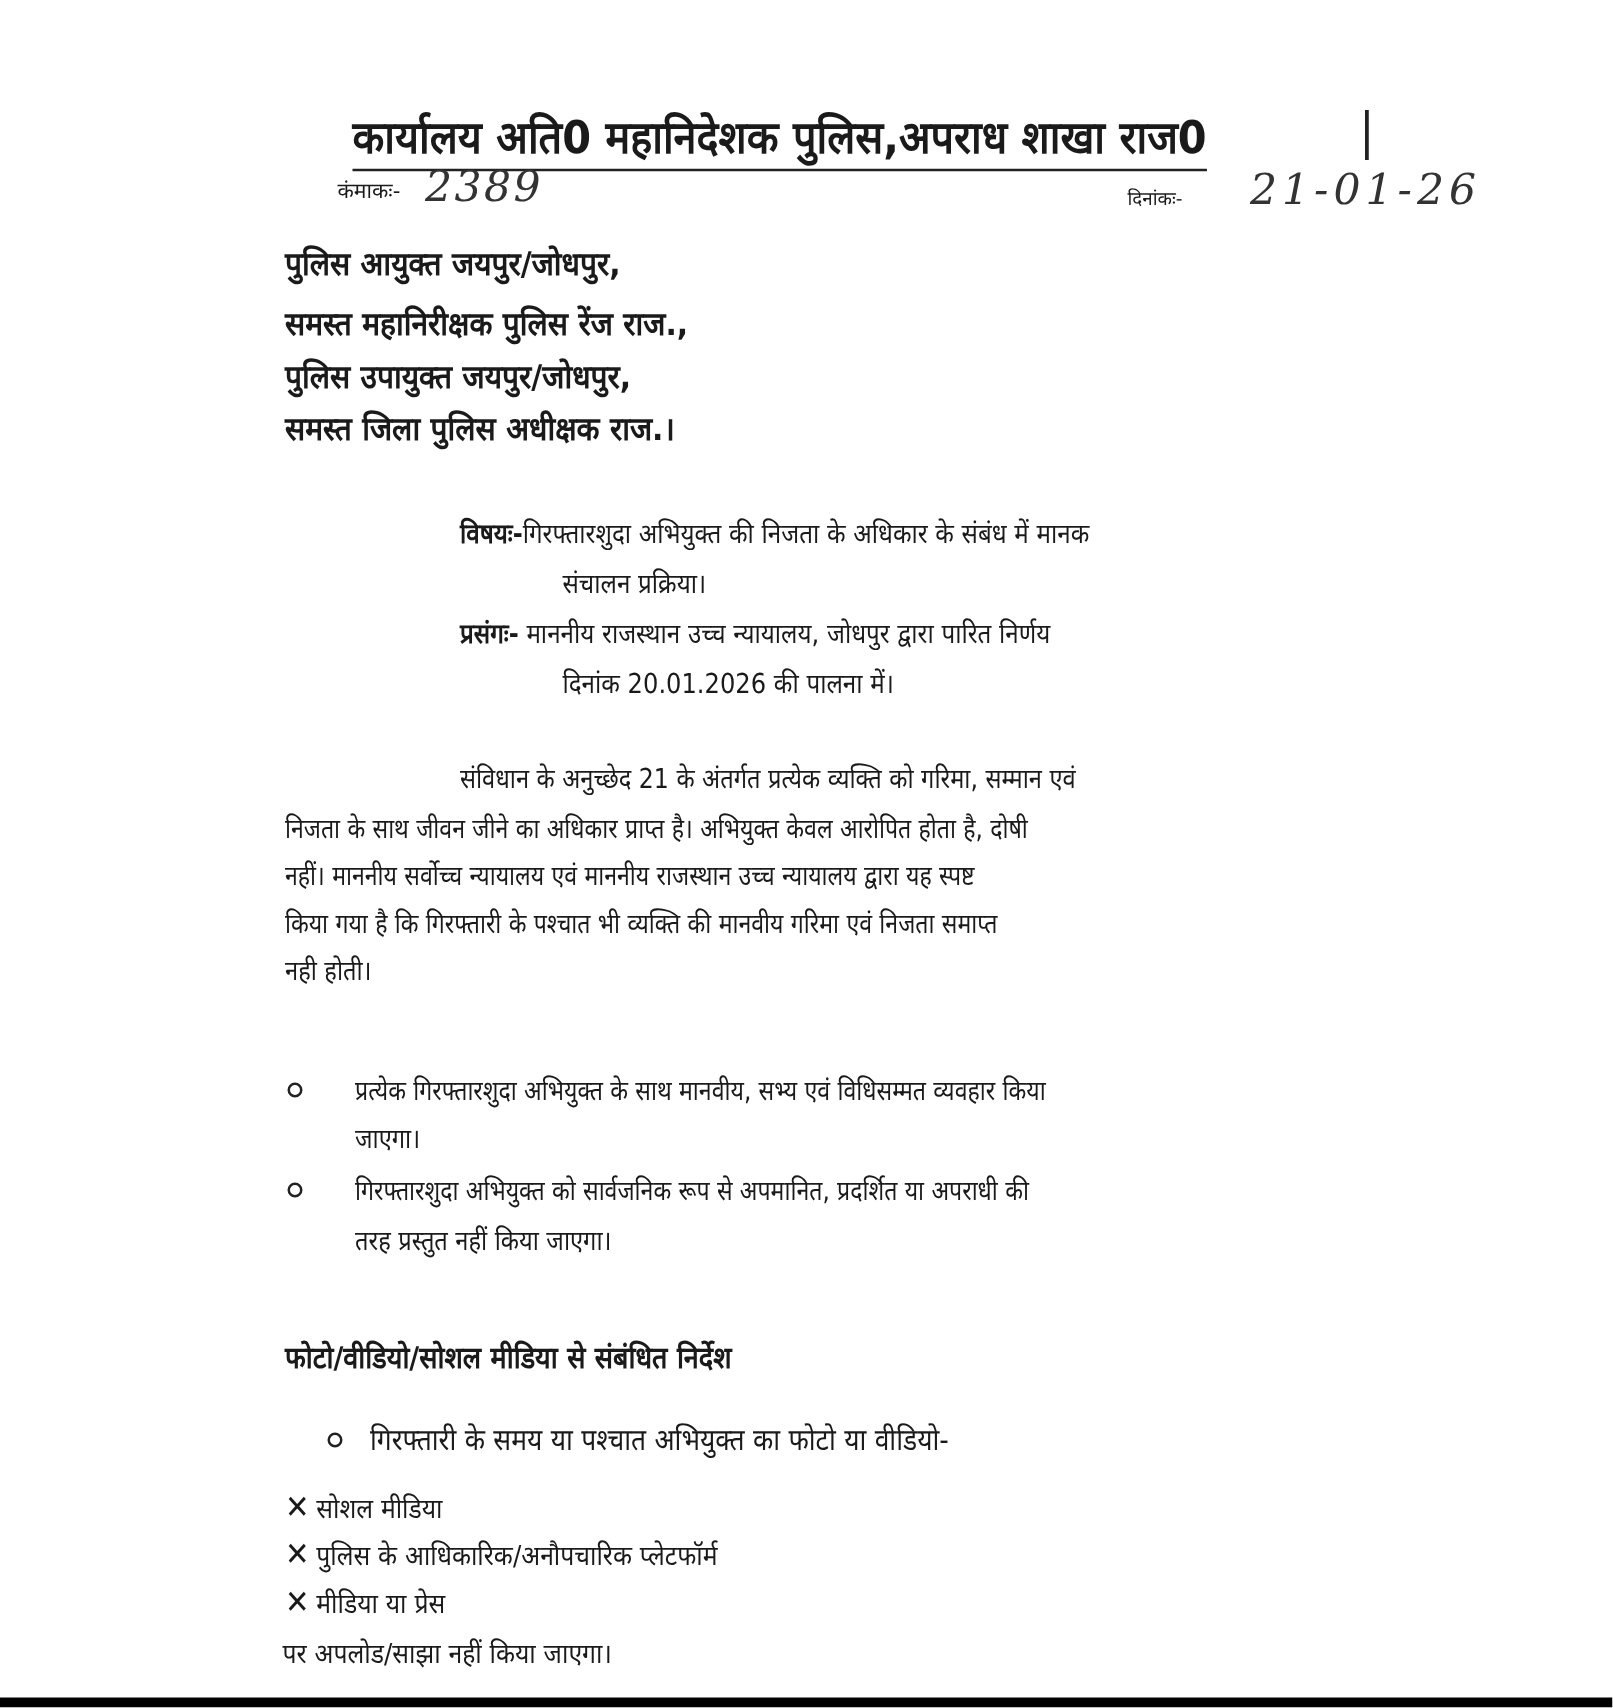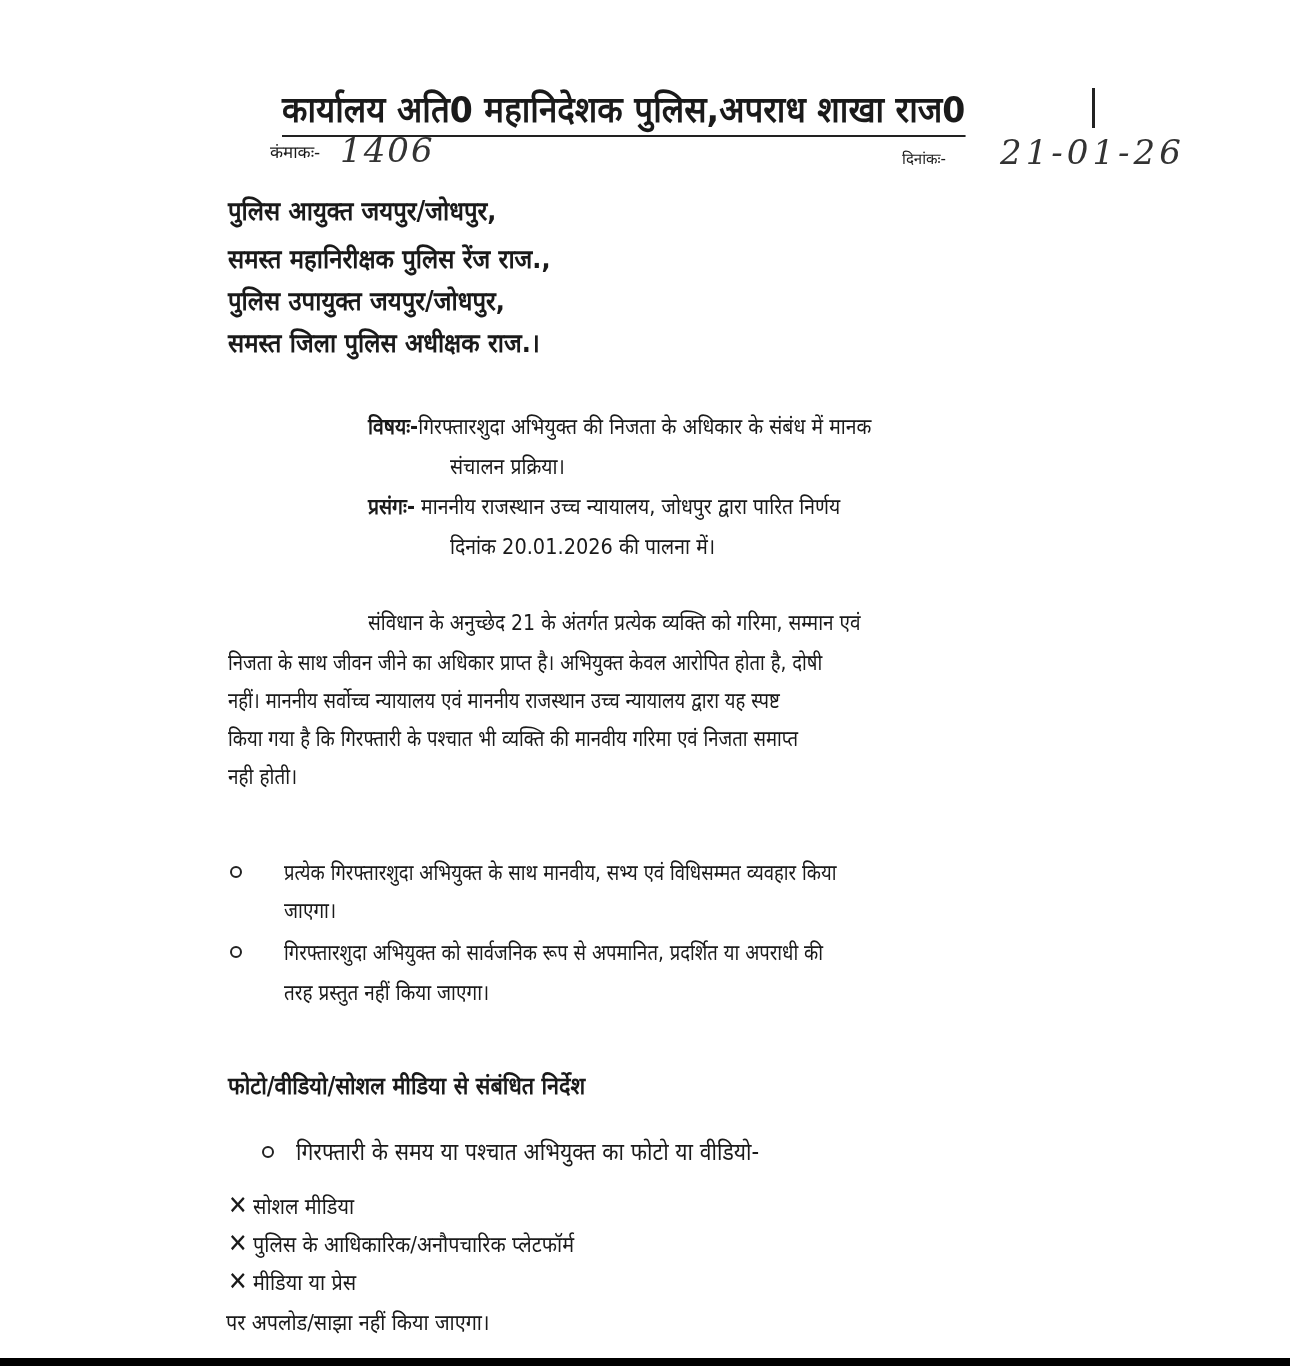--- a/index.html
+++ b/index.html
@@ -25,21 +25,21 @@
   .heading { left:228px; top:1068px; font-size:24px; font-weight:bold; transform:scaleX(0.9); transform-origin:left top; }
   .xmark { font-size:26px; font-weight:bold; margin-right:6px; }
   .bottom-bar { left:0; top:1358px; width:1290px; height:8px; background:#000; }
 </style>
 </head>
 <body>
 
 <div class="abs title">कार्यालय अति0 महानिदेशक पुलिस,अपराध शाखा राज0</div>
 <div class="abs title-bar"></div>
 <div class="abs refno-label">कंमाकः-</div>
-<div class="abs refno-val">1406</div>
+<div class="abs refno-val">2389</div>
 <div class="abs date-label">दिनांकः-</div>
 <div class="abs date-val">21-01-26</div>
 
 <div class="abs addr" style="top:192px;">पुलिस आयुक्त जयपुर/जोधपुर,</div>
 <div class="abs addr" style="top:240px;">समस्त महानिरीक्षक पुलिस रेंज राज.,</div>
 <div class="abs addr" style="top:282px;">पुलिस उपायुक्त जयपुर/जोधपुर,</div>
 <div class="abs addr" style="top:324px;">समस्त जिला पुलिस अधीक्षक राज.।</div>
 
 <div class="abs subj" style="left:368px; top:410px;">
   <b>विषयः-</b><span>गिरफ्तारशुदा अभियुक्त की निजता के अधिकार के संबंध में मानक</span>

